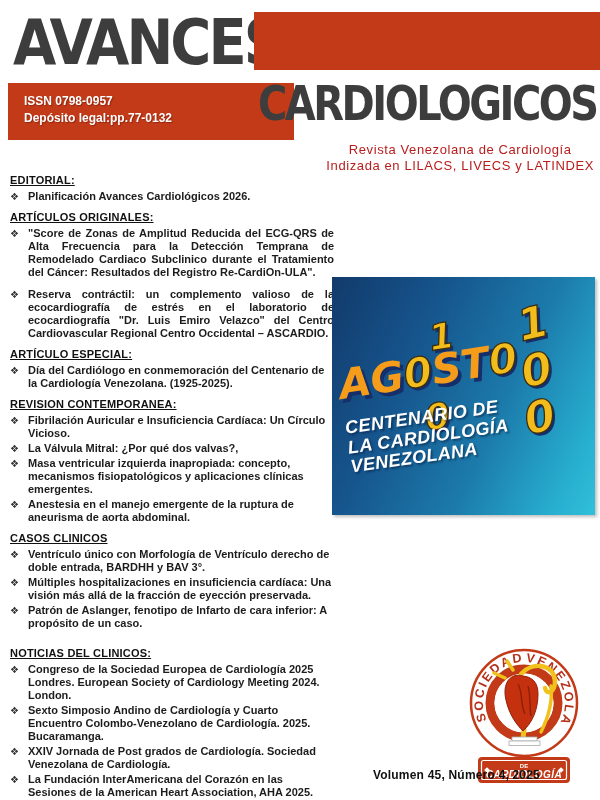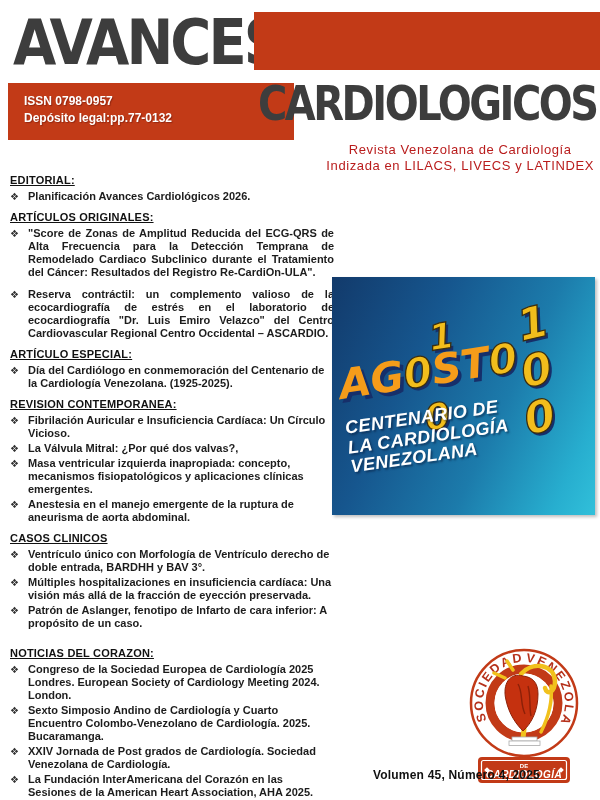--- a/index.html
+++ b/index.html
@@ -155,21 +155,21 @@
         <span class="bullet">❖</span>
         <span class="itext">Múltiples hospitalizaciones en insuficiencia cardíaca: Una visión más allá de la fracción de eyección preservada.</span>
       </div>
       <div class="item">
         <span class="bullet">❖</span>
         <span class="itext">Patrón de Aslanger, fenotipo de Infarto de cara inferior: A propósito de un caso.</span>
       </div>
     </div>
 
     <div class="sec">
-      <div class="sec-header sec-gap">NOTICIAS DEL CORAZON:</div>
+      <div class="sec-header sec-gap">NOTICIAS DEL CLINICOS:</div>
       <div class="item">
         <span class="bullet">❖</span>
         <span class="itext">Congreso de la Sociedad Europea de Cardiología 2025 Londres. European Society of Cardiology Meeting 2024. London.</span>
       </div>
       <div class="item">
         <span class="bullet">❖</span>
         <span class="itext">Sexto Simposio Andino de Cardiología y Cuarto Encuentro Colombo-Venezolano de Cardiología. 2025. Bucaramanga.</span>
       </div>
       <div class="item">
         <span class="bullet">❖</span>

